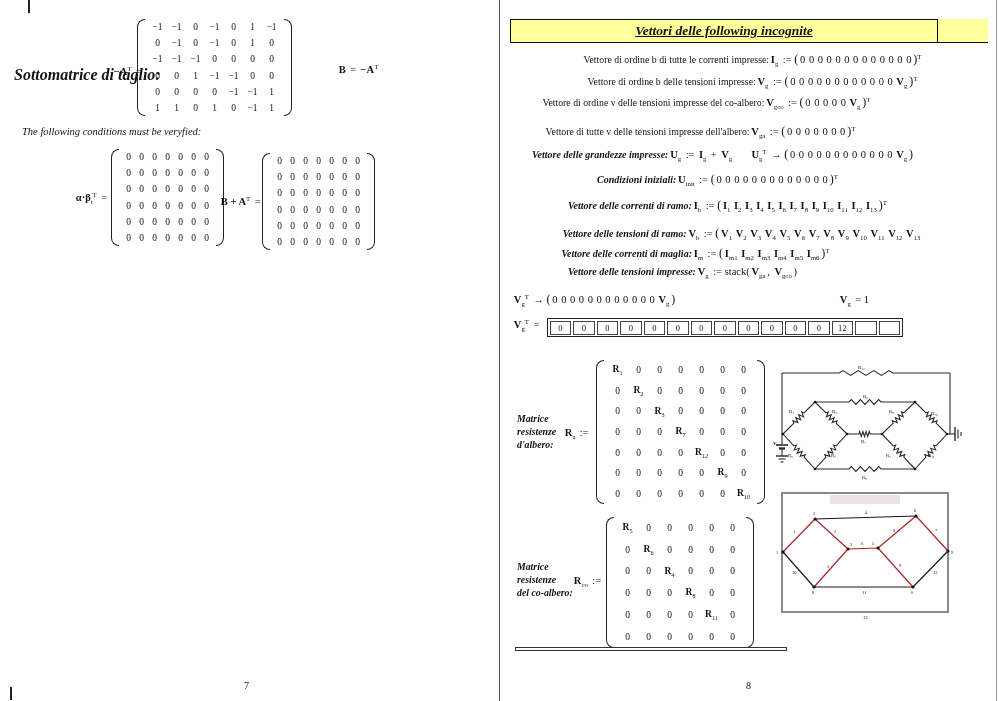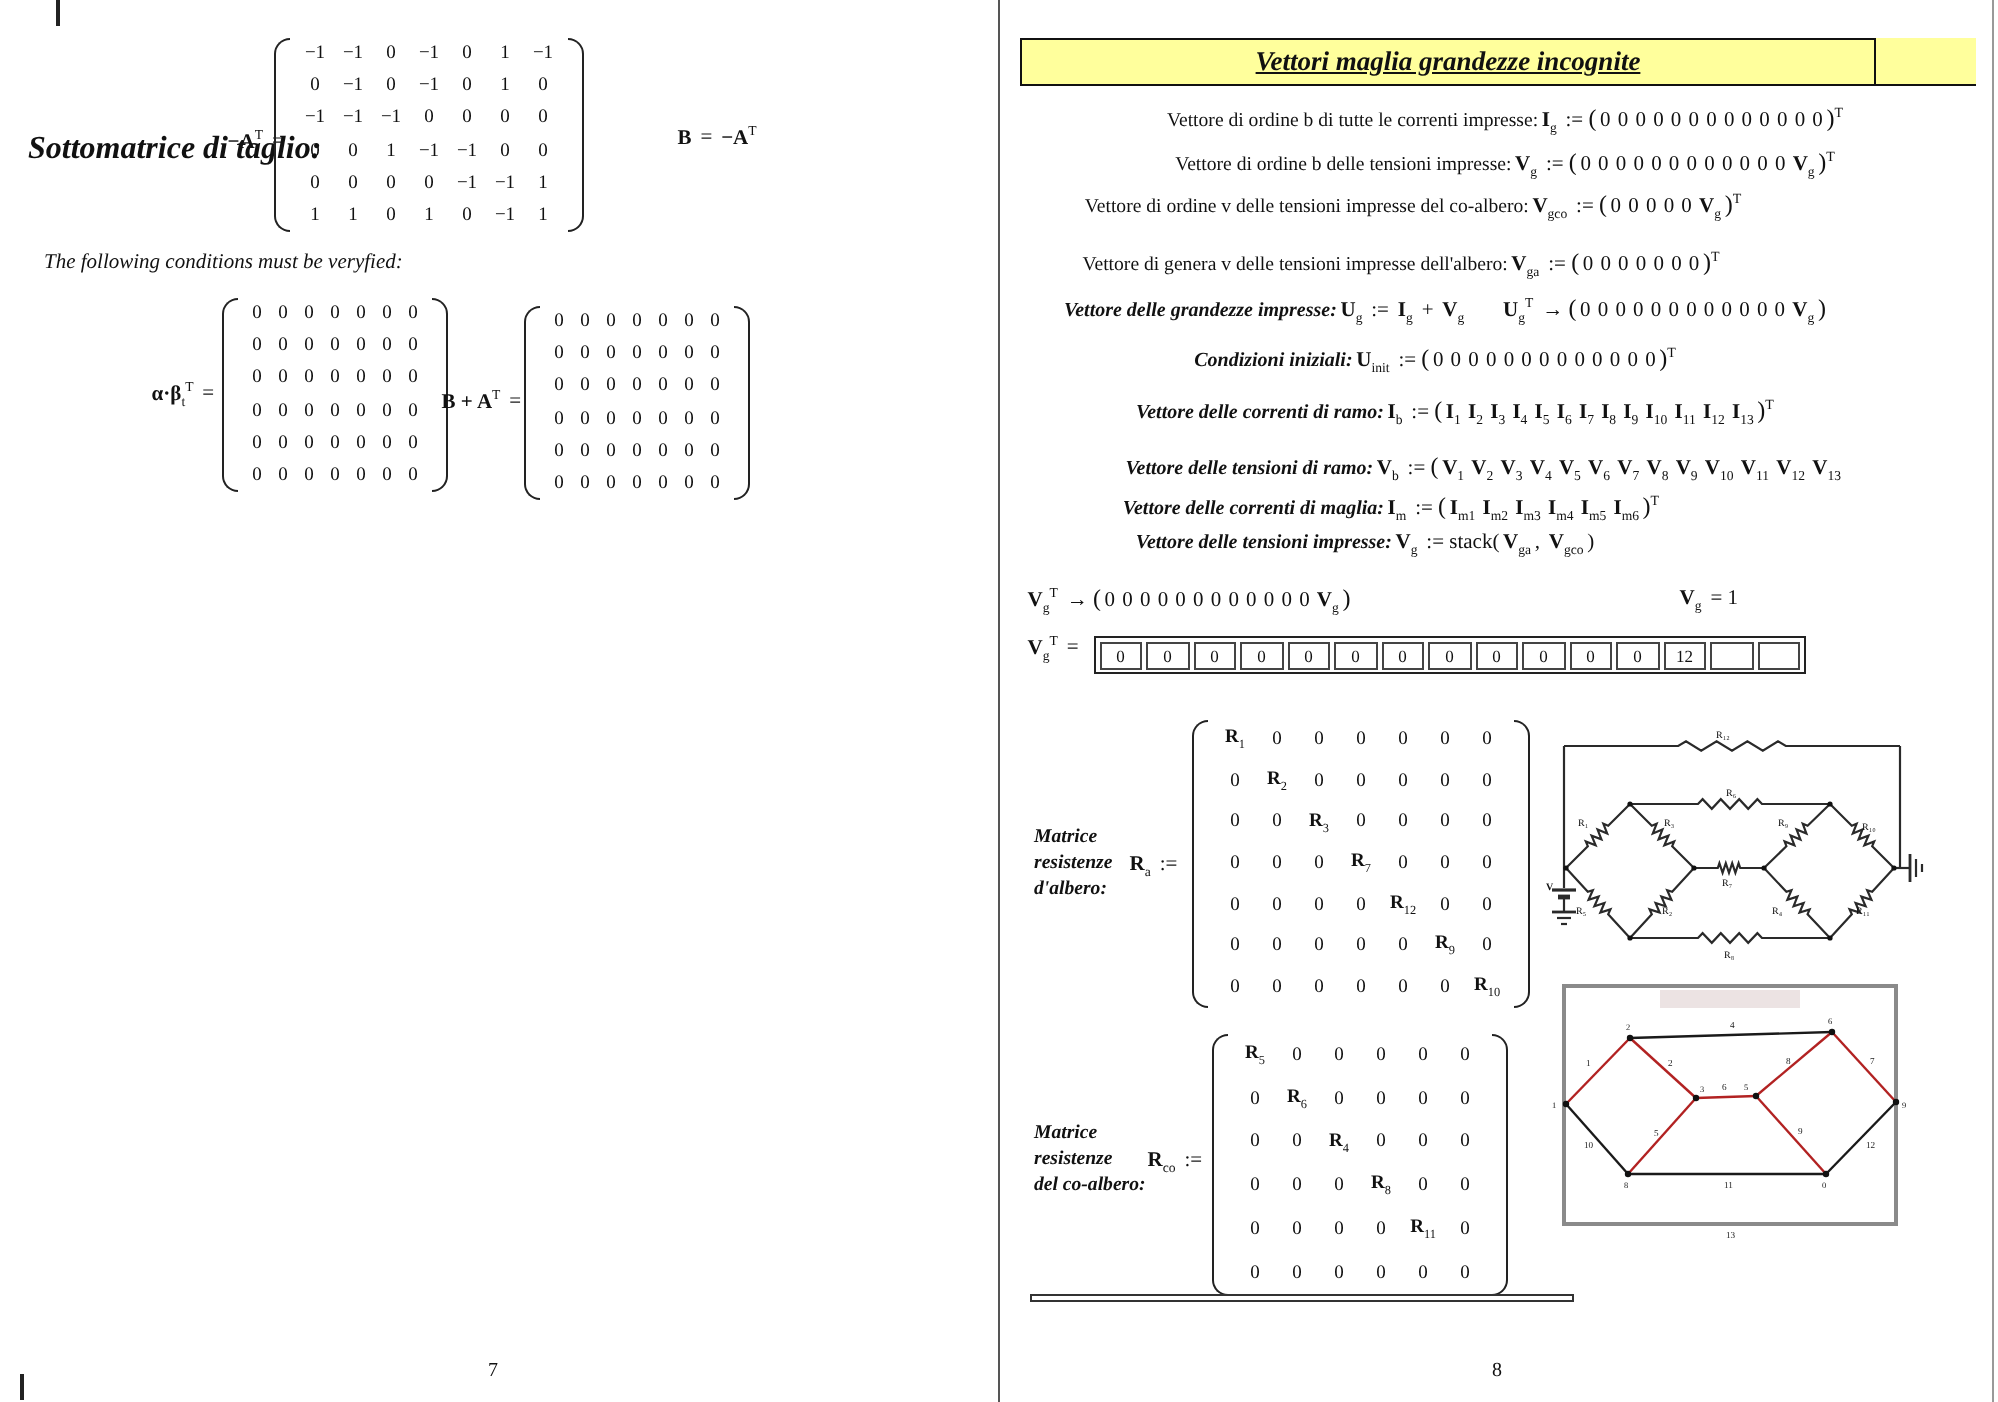--- a/index.html
+++ b/index.html
@@ -466,39 +466,39 @@
           <span class="tok"><span class="tb">0</span></span>
         </div>
       </div>
       <div class="mp mpr"></div>
     </div>
 
   <div class="pagenum" style="left:244px;top:680px">7</div>
 
   <div class="titlebar">
     <div class="titlebox">
-      <span class="titletext">Vettori maglia grandezze incognite</span>
+      <span class="titletext">Vettori delle following incognite</span>
     </div>
     <div class="title-underline-ext"></div>
   </div>
 
   <div class="mline" style="top:52px;transform:translateX(4px)">
     <span class="lbl lbl-n">Vettore di ordine b di tutte le correnti impresse:</span>
     <span><span class="tok"><span class="tb bold">I</span><sub>g</sub></span><span class="mtxt"> := </span><span class="vp">(</span><span class="tok"><span class="tb">0</span></span><span class="tok"><span class="tb">0</span></span><span class="tok"><span class="tb">0</span></span><span class="tok"><span class="tb">0</span></span><span class="tok"><span class="tb">0</span></span><span class="tok"><span class="tb">0</span></span><span class="tok"><span class="tb">0</span></span><span class="tok"><span class="tb">0</span></span><span class="tok"><span class="tb">0</span></span><span class="tok"><span class="tb">0</span></span><span class="tok"><span class="tb">0</span></span><span class="tok"><span class="tb">0</span></span><span class="tok"><span class="tb">0</span></span><span class="vp">)</span><sup class="vsup">T</sup></span>
   </div>
   <div class="mline" style="top:74px;transform:translateX(4px)">
     <span class="lbl lbl-n">Vettore di ordine b delle tensioni impresse:</span>
     <span><span class="tok"><span class="tb bold">V</span><sub>g</sub></span><span class="mtxt"> := </span><span class="vp">(</span><span class="tok"><span class="tb">0</span></span><span class="tok"><span class="tb">0</span></span><span class="tok"><span class="tb">0</span></span><span class="tok"><span class="tb">0</span></span><span class="tok"><span class="tb">0</span></span><span class="tok"><span class="tb">0</span></span><span class="tok"><span class="tb">0</span></span><span class="tok"><span class="tb">0</span></span><span class="tok"><span class="tb">0</span></span><span class="tok"><span class="tb">0</span></span><span class="tok"><span class="tb">0</span></span><span class="tok"><span class="tb">0</span></span><span class="tok"><span class="tb bold">V</span><sub>g</sub></span><span class="vp">)</span><sup class="vsup">T</sup></span>
   </div>
   <div class="mline" style="top:95px;transform:translateX(-42px)">
     <span class="lbl lbl-n">Vettore di ordine v delle tensioni impresse del co-albero:</span>
     <span><span class="tok"><span class="tb bold">V</span><sub>gco</sub></span><span class="mtxt"> := </span><span class="vp">(</span><span class="tok"><span class="tb">0</span></span><span class="tok"><span class="tb">0</span></span><span class="tok"><span class="tb">0</span></span><span class="tok"><span class="tb">0</span></span><span class="tok"><span class="tb">0</span></span><span class="tok"><span class="tb bold">V</span><sub>g</sub></span><span class="vp">)</span><sup class="vsup">T</sup></span>
   </div>
   <div class="mline" style="top:124px;transform:translateX(-48px)">
-    <span class="lbl lbl-n">Vettore di genera v delle tensioni impresse dell'albero:</span>
+    <span class="lbl lbl-n">Vettore di tutte v delle tensioni impresse dell'albero:</span>
     <span><span class="tok"><span class="tb bold">V</span><sub>ga</sub></span><span class="mtxt"> := </span><span class="vp">(</span><span class="tok"><span class="tb">0</span></span><span class="tok"><span class="tb">0</span></span><span class="tok"><span class="tb">0</span></span><span class="tok"><span class="tb">0</span></span><span class="tok"><span class="tb">0</span></span><span class="tok"><span class="tb">0</span></span><span class="tok"><span class="tb">0</span></span><span class="vp">)</span><sup class="vsup">T</sup></span>
   </div>
   <div class="mline" style="top:147px;transform:translateX(-26px)">
     <span class="lbl lbl-b">Vettore delle grandezze impresse:</span>
     <span><span class="tok"><span class="tb bold">U</span><sub>g</sub></span><span class="mtxt"> := </span><span class="tok"><span class="tb bold">I</span><sub>g</sub></span><span class="mtxt"> + </span><span class="tok"><span class="tb bold">V</span><sub>g</sub></span><span class="mtxt">      </span><span class="tok"><span class="tb bold">U</span><sub>g</sub><sup>T</sup></span><span class="mtxt"> → </span><span class="vp">(</span><span class="tok"><span class="tb">0</span></span><span class="tok"><span class="tb">0</span></span><span class="tok"><span class="tb">0</span></span><span class="tok"><span class="tb">0</span></span><span class="tok"><span class="tb">0</span></span><span class="tok"><span class="tb">0</span></span><span class="tok"><span class="tb">0</span></span><span class="tok"><span class="tb">0</span></span><span class="tok"><span class="tb">0</span></span><span class="tok"><span class="tb">0</span></span><span class="tok"><span class="tb">0</span></span><span class="tok"><span class="tb">0</span></span><span class="tok"><span class="tb bold">V</span><sub>g</sub></span><span class="vp">)</span></span>
   </div>
   <div class="mline" style="top:172px;transform:translateX(-31px)">
     <span class="lbl lbl-b">Condizioni iniziali:</span>
     <span><span class="tok"><span class="tb bold">U</span><sub>init</sub></span><span class="mtxt"> := </span><span class="vp">(</span><span class="tok"><span class="tb">0</span></span><span class="tok"><span class="tb">0</span></span><span class="tok"><span class="tb">0</span></span><span class="tok"><span class="tb">0</span></span><span class="tok"><span class="tb">0</span></span><span class="tok"><span class="tb">0</span></span><span class="tok"><span class="tb">0</span></span><span class="tok"><span class="tb">0</span></span><span class="tok"><span class="tb">0</span></span><span class="tok"><span class="tb">0</span></span><span class="tok"><span class="tb">0</span></span><span class="tok"><span class="tb">0</span></span><span class="tok"><span class="tb">0</span></span><span class="vp">)</span><sup class="vsup">T</sup></span>
   </div>

